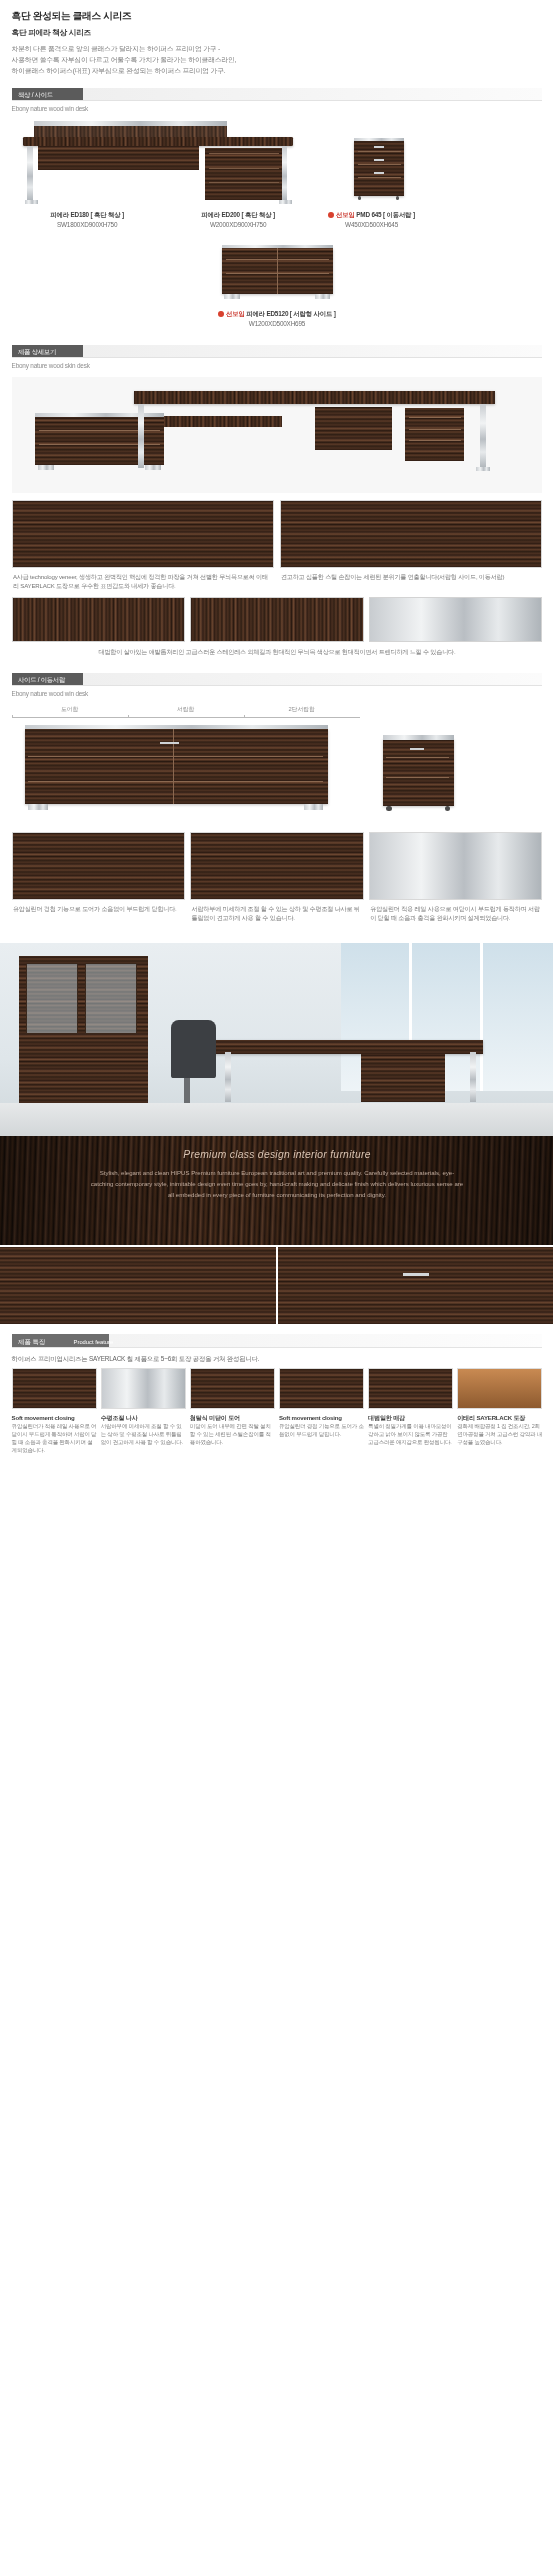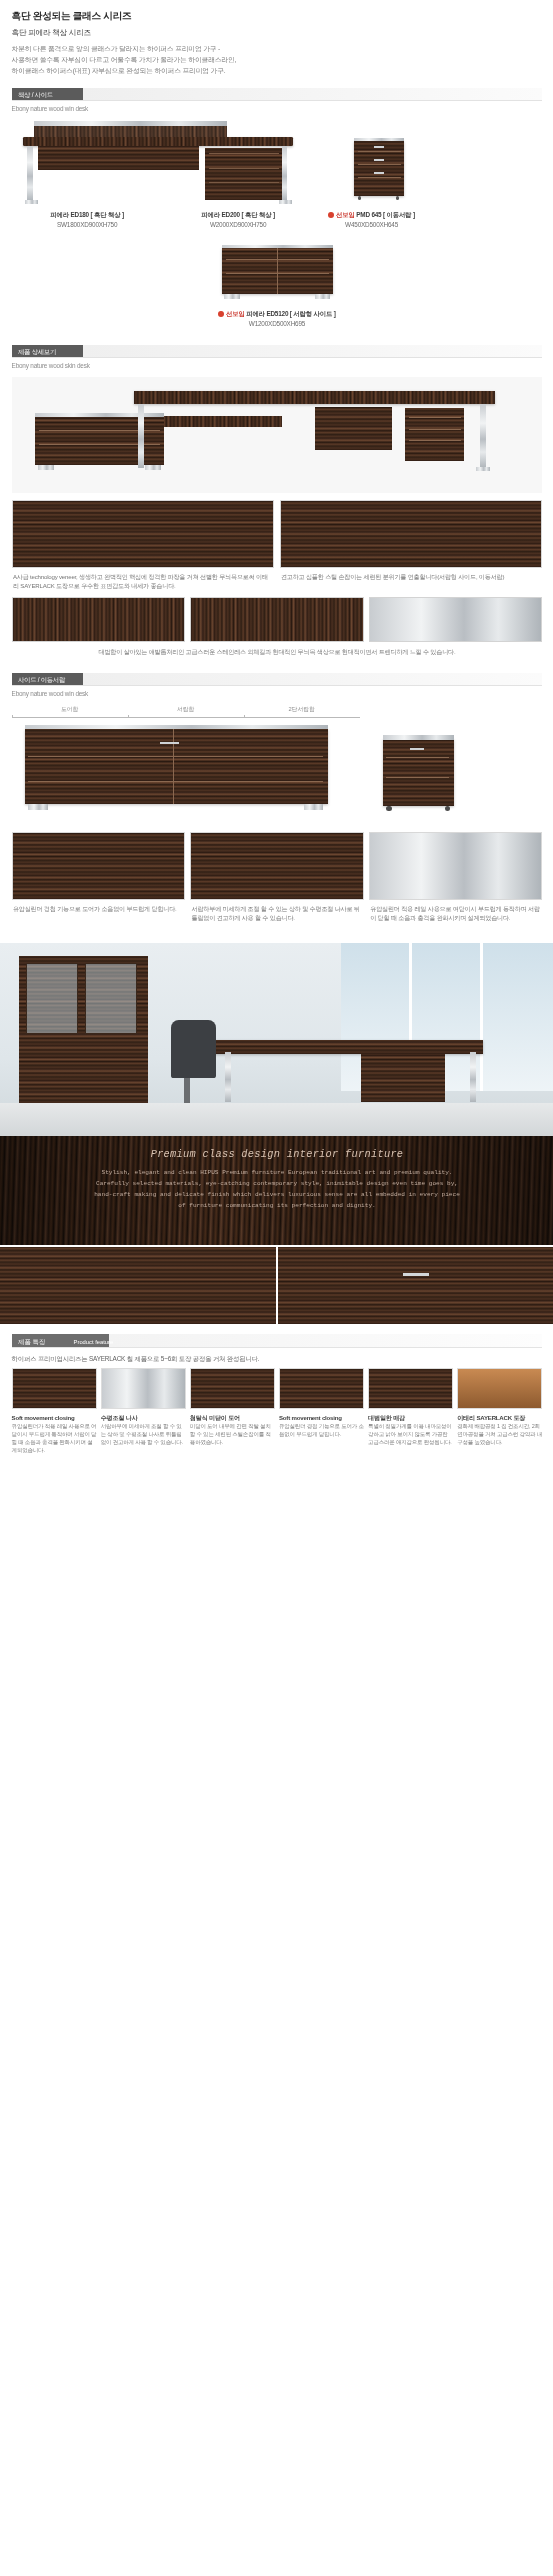--- a/index.html
+++ b/index.html
@@ -14,21 +14,21 @@
   }
   .page { width: 554px; position: relative; }
 
   
   .header { padding: 9px 11.6px 6.4px 11.6px; }
   .header h1 {
     font-size: 9.7px; font-weight: bold; color: #2b2b2b; margin: 0 0 3.9px 0;
     letter-spacing: -0.3px;
   }
   .header h2 {
-    font-size: 7.7px; font-weight: normal; color: #3a3a3a; margin: 0 0 5.2px 0;
+    font-size: 7.7px; font-weight: bold; color: #3a3a3a; margin: 0 0 5.2px 0;
     letter-spacing: -0.3px;
   }
   .header p { margin: 0; font-size: 6.8px; color: #777; line-height: 1.6; letter-spacing: -0.2px;}
 
   
   .section-bar {
     height: 13px; margin: 5.2px 11.6px 2.6px 11.6px;
     background: linear-gradient(to right, #5b5b5b 0%, #5b5b5b 71px, #efefef 71px, #fbfbfb 100%);
     position: relative;
     border-bottom: 0.6px solid #e2e2e2;
@@ -98,21 +98,21 @@
   
   .scene { margin: 9px 0 0 0; position:relative; height: 193px; overflow:hidden;
     background: linear-gradient(to bottom,#e9eef1,#dfe6ea 60%,#cfd7db); }
   .banner {
     position:relative; height:109px; overflow:hidden;
     background:
       linear-gradient(to right, rgba(0,0,0,.55), rgba(0,0,0,.15) 40%, rgba(0,0,0,.55)),
       repeating-linear-gradient(92deg,#2a1a11 0px,#55341f 2.6px,#1f130c 5.2px,#6a452f 7.7px,#2e1c13 10.3px);
   }
   .banner .bt {
-    position:absolute; left:0; right:0; top:11.6px; text-align:center; color:#e2cdbf;font-family:Liberation Mono, monospace;
+    position:absolute; left:0; right:0; top:11.6px; text-align:center; color:#e2cdbf;
   }
   .banner .bt .t1 { font-size:10.3px; font-style:italic; color:#d9c3b2; letter-spacing:0.3px;}
   .banner .bt .t2 { font-size:6.1px; color:#c0ab9d; line-height:1.8; margin-top:5.2px; padding:0 90px;}
 
   
   .feat-bar {
     height: 14px; margin: 10.3px 11.6px 0 11.6px; position:relative;
     background: linear-gradient(to right,#6d6d6d 0,#6d6d6d 97px,#f3f3f3 97px,#fdfdfd 100%);
     border-bottom:0.6px solid #e3e3e3;
   }

